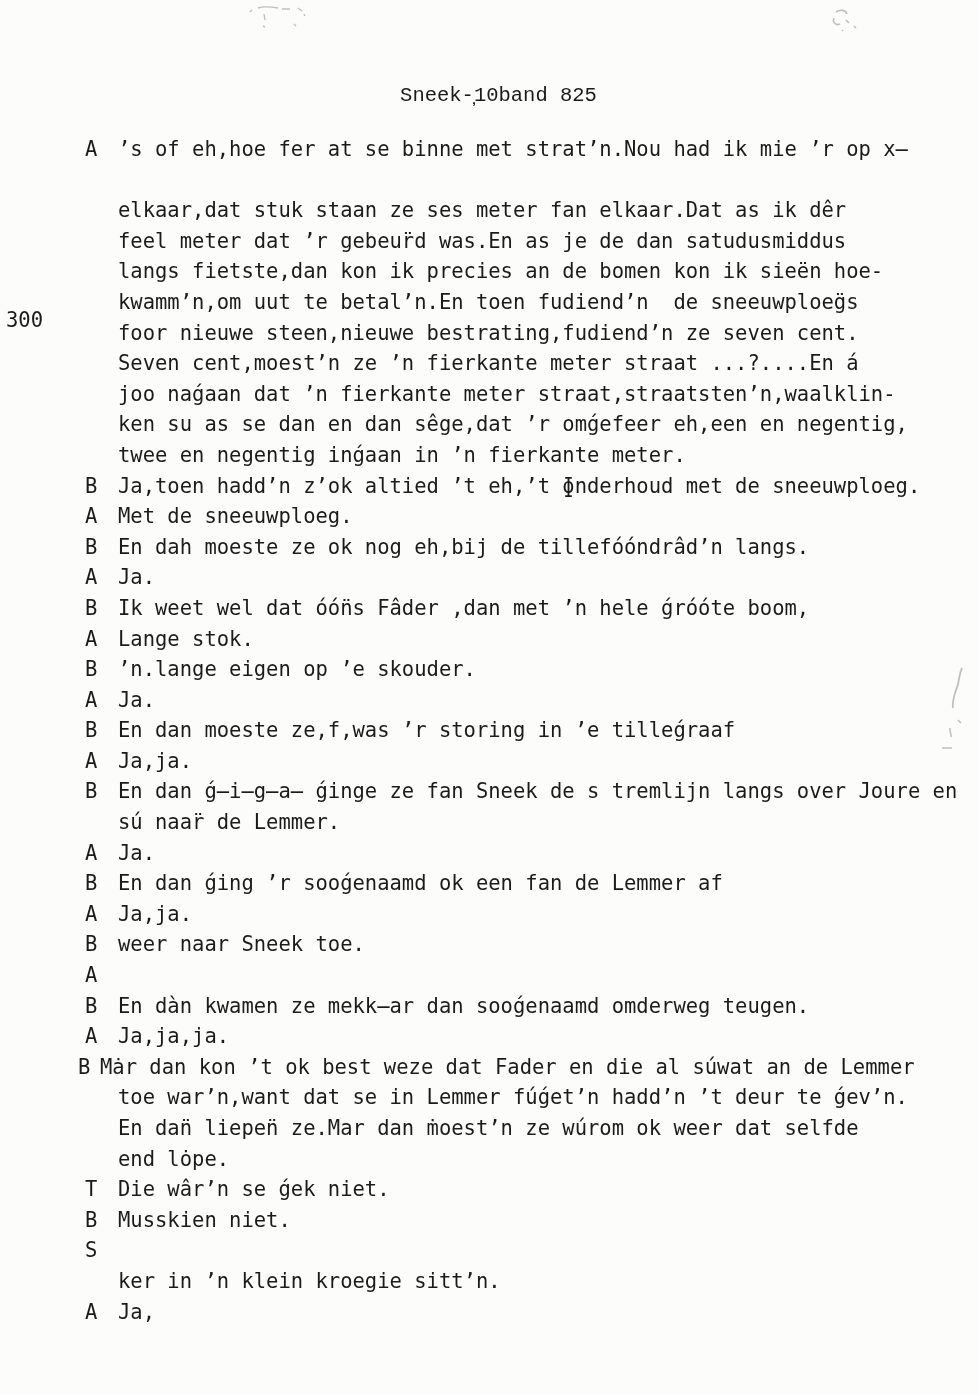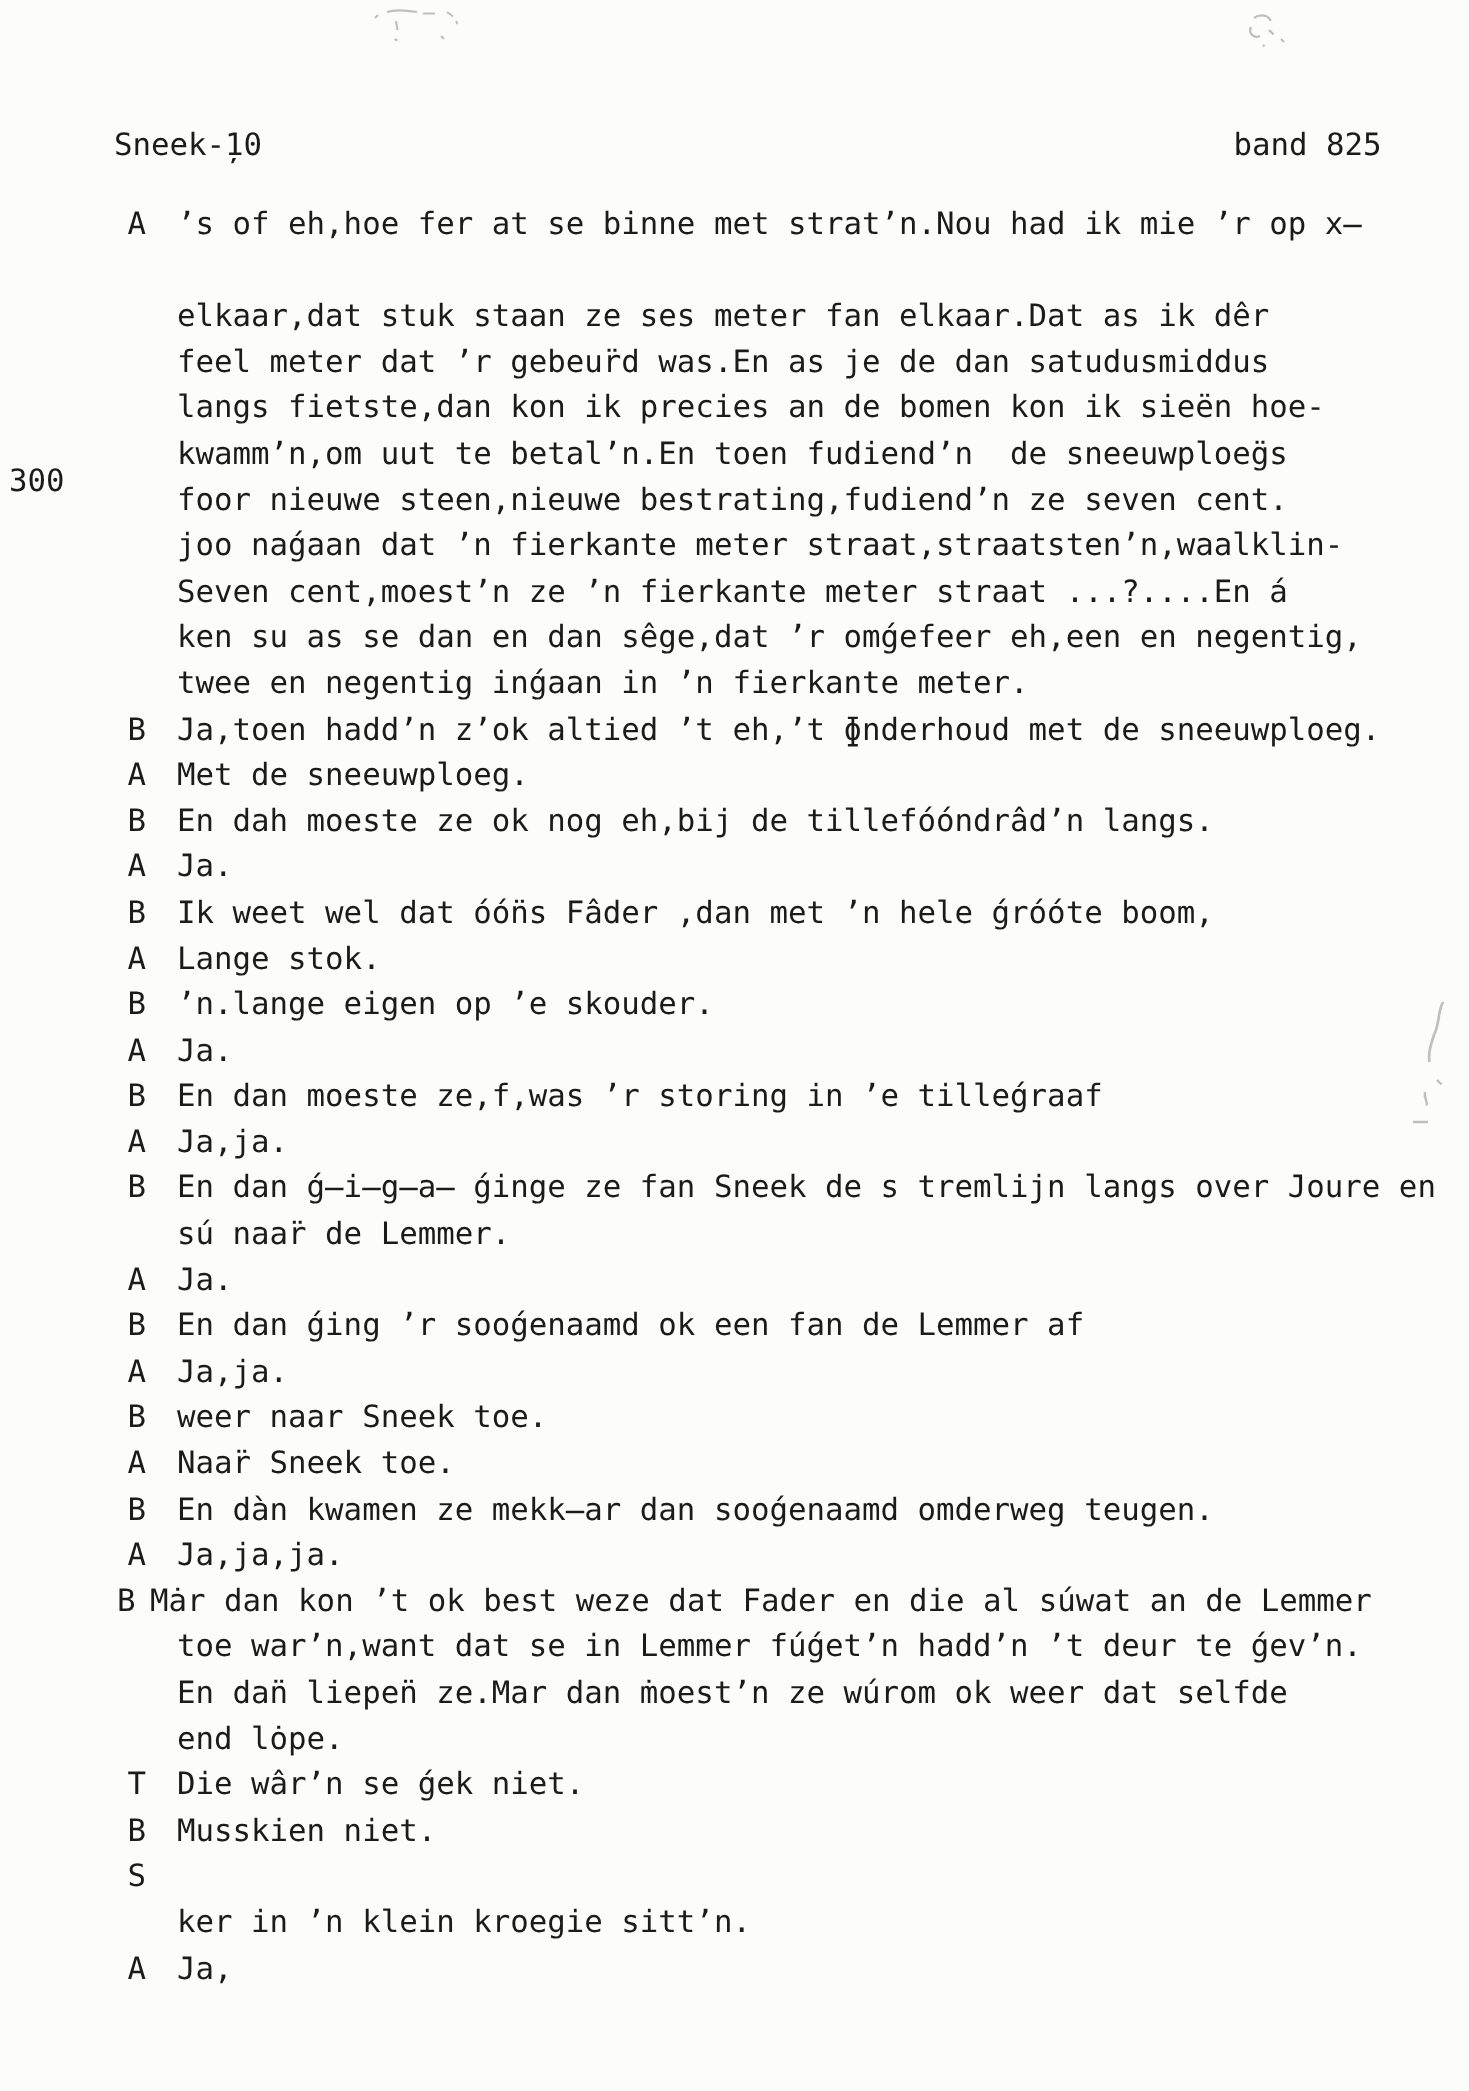--- a/index.html
+++ b/index.html
@@ -5,22 +5,23 @@
   html, body { margin: 0; padding: 0; }
   body {
     width: 979px; height: 1394px; position: relative; overflow: hidden;
     background: #fcfcfb;
     color: #1b1b1b;
     font-family: "DejaVu Sans Mono", "Liberation Mono", monospace;
     font-size: 20.5px;
   }
   .header {
     position: absolute; top: 84px; left: 76px; right: 58px;
-    display: flex; justify-content: space-between;
+    display: flex; justify-content: center;
     white-space: pre;
+    font-family: Liberation Mono, monospace;
   }
   .margin-note {
     position: absolute; left: 6px; top: 288px; white-space: pre; margin-top: 20px;
   }
   .transcript {
     position: absolute; top: 134px; left: 0; right: 0;
   }
   .line {
     display: flex; height: 30.6px; line-height: 30.6px;
     padding-left: 85px; white-space: pre;
@@ -65,28 +66,28 @@
     <div class="line">
     <span class="speaker"></span>
     <span class="text">kwamm’n,om uut te betal’n.En toen fudiend’n  de sneeuwploeg̈s</span>
   </div>
     <div class="line">
     <span class="speaker"></span>
     <span class="text">foor nieuwe steen,nieuwe bestrating,fudiend’n ze seven cent.</span>
   </div>
     <div class="line">
     <span class="speaker"></span>
+    <span class="text">Seven cent,moest’n ze ’n fierkante meter straat ...?....En á</span>
+  </div>
+    <div class="line">
+    <span class="speaker"></span>
     <span class="text">joo naǵaan dat ’n fierkante meter straat,straatsten’n,waalklin-</span>
   </div>
     <div class="line">
     <span class="speaker"></span>
-    <span class="text">Seven cent,moest’n ze ’n fierkante meter straat ...?....En á</span>
-  </div>
-    <div class="line">
-    <span class="speaker"></span>
     <span class="text">ken su as se dan en dan sêge,dat ’r omǵefeer eh,een en negentig,</span>
   </div>
     <div class="line">
     <span class="speaker"></span>
     <span class="text">twee en negentig inǵaan in ’n fierkante meter.</span>
   </div>
     <div class="line">
     <span class="speaker">B</span>
     <span class="text">Ja,toen hadd’n z’ok altied ’t eh,’t ɸnderhoud met de sneeuwploeg.</span>
   </div>
@@ -145,21 +146,20 @@
     <div class="line">
     <span class="speaker">A</span>
     <span class="text">Ja,ja.</span>
   </div>
     <div class="line">
     <span class="speaker">B</span>
     <span class="text">weer naar Sneek toe.</span>
   </div>
     <div class="line">
     <span class="speaker">A</span>
-    <span class="text">Naar̈ Sneek toe.</span>
   </div>
     <div class="line">
     <span class="speaker">B</span>
     <span class="text">En dàn kwamen ze mekk̶ar dan sooǵenaamd omderweg teugen.</span>
   </div>
     <div class="line">
     <span class="speaker">A</span>
     <span class="text">Ja,ja,ja.</span>
   </div>
     <div class="line tight">

